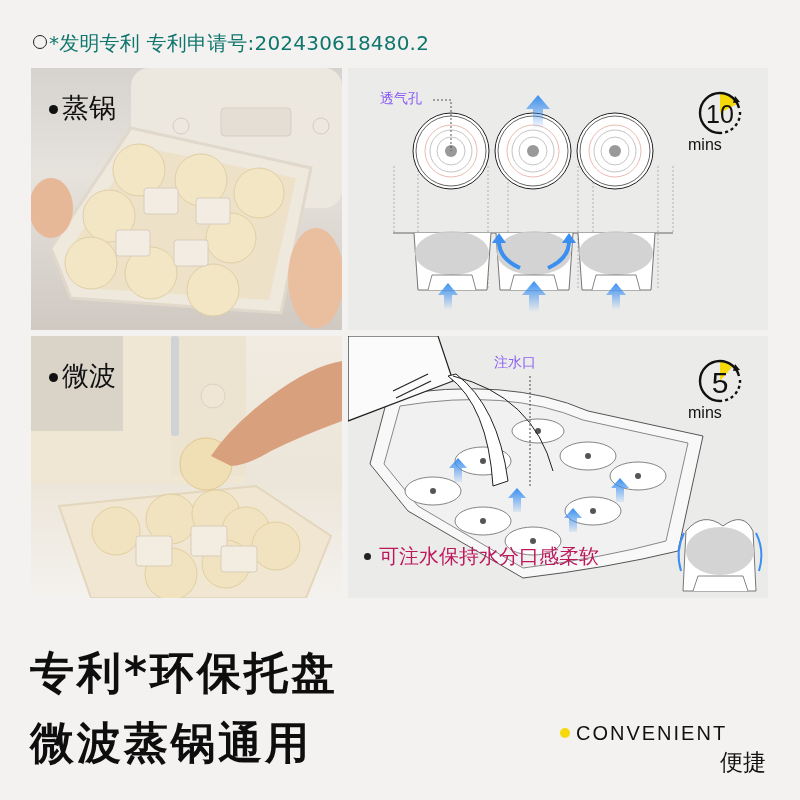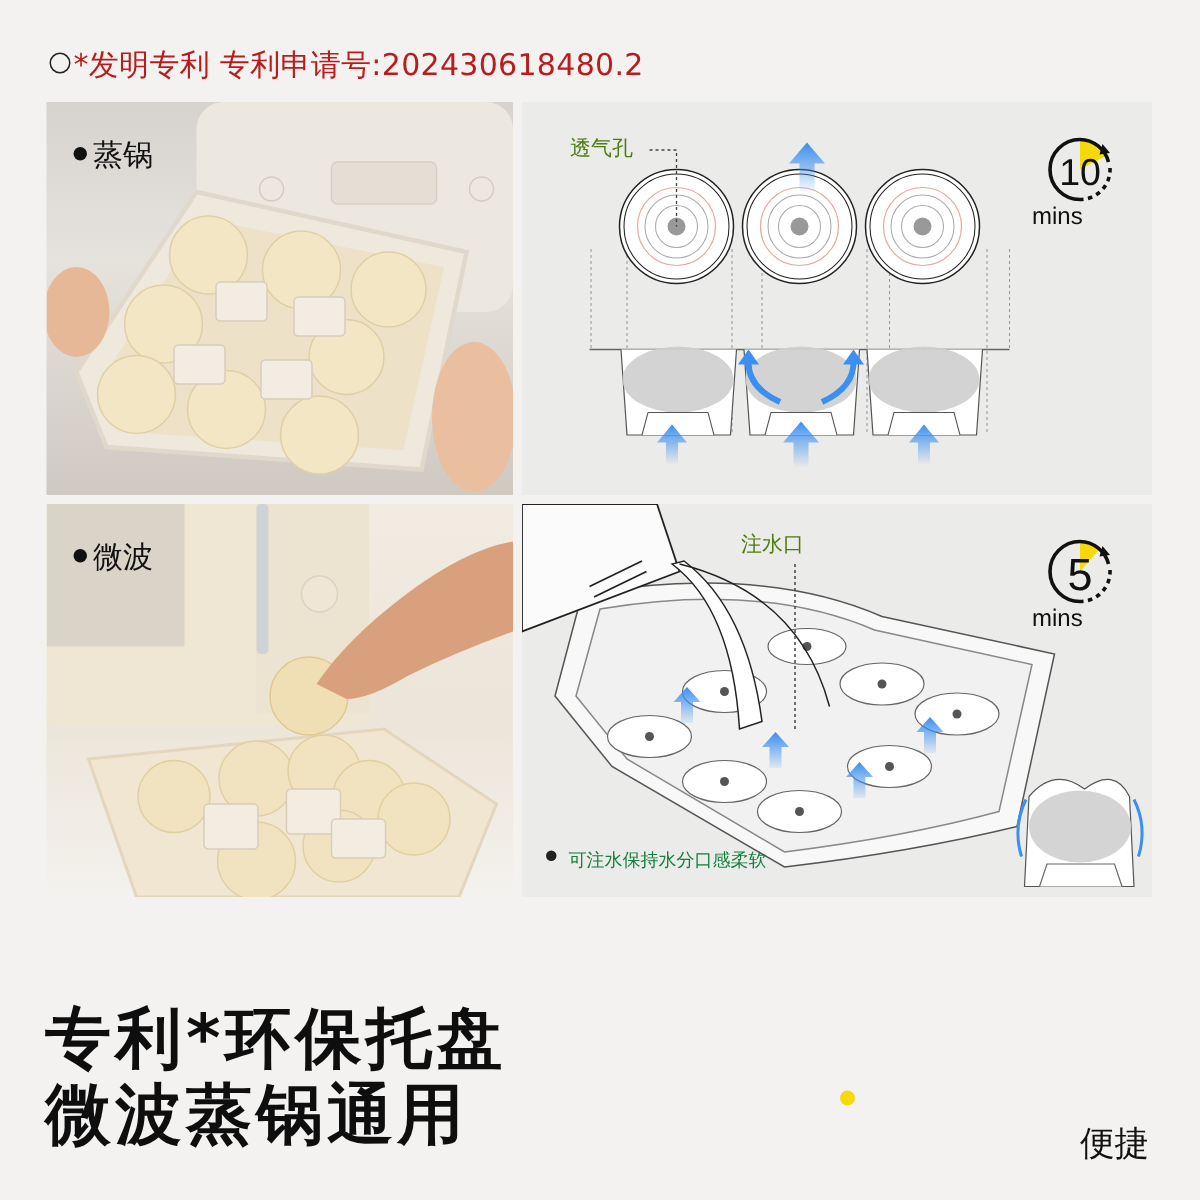--- a/index.html
+++ b/index.html
@@ -1,40 +1,40 @@
 <!DOCTYPE html>
 <html><head>
   <meta charset="utf-8">
   <style>
     * { box-sizing: border-box; margin: 0; padding: 0; }
     html, body { width: 800px; height: 800px; background: #f3f2f0; overflow: hidden; }
     body { position: relative; font-family: "DejaVu Sans", "Liberation Sans", sans-serif; color: #111; }
 
-    .patent-line { position: absolute; left: 33px; top: 30px; font-size: 20px; letter-spacing: 0.2px; color: #b91c1c; white-space: nowrap; }
+    .patent-line { position: absolute; left: 33px; top: 30px; font-size: 20px; letter-spacing: 0.2px; color: #0f766e; white-space: nowrap; }
     .patent-line .circle { display: inline-block; width: 14px; height: 14px; border: 1.6px solid #222; border-radius: 50%; vertical-align: 1px; margin-right: 2px; }
 
     .panel { position: absolute; overflow: hidden; }
     #p-steam-photo { left: 31px; top: 68px; width: 311px; height: 262px; background: linear-gradient(180deg,#d6d3cf 0%,#e6e2dc 40%,#cfc9c2 100%); }
     #p-steam-diagram { left: 348px; top: 68px; width: 420px; height: 262px; background: #ebebea; }
     #p-micro-photo { left: 31px; top: 336px; width: 311px; height: 262px; background: linear-gradient(180deg,#f1ebe1 0%,#ece5d9 55%,#f4f2ee 100%); text-align: center; }
     #p-micro-diagram { left: 348px; top: 336px; width: 420px; height: 262px; background: #ebebea; }
 
-    .panel-label { position: absolute; left: 18px; top: 22px; font-size: 20px; color: #111; }
+    .panel-label { position: absolute; left: 18px; top: 22px; font-size: 27px; color: #111; }
     .panel-label .dot { display: inline-block; width: 9px; height: 9px; background: #111; border-radius: 50%; margin-right: 4px; vertical-align: 3px; }
 
     .timer { position: absolute; width: 64px; text-align: left; }
     .timer svg { display: block; margin: 0 auto; }
     .timer .mins { font-size: 16px; font-family: "Liberation Sans", sans-serif; margin-top: -2px; color: #111; }
 
-    .diag-label { position: absolute; font-size: 14px; color: #4d7c0f; text-align: center; }
-    .diag-note { position: absolute; left: 16px; bottom: 16px; font-size: 12px; color: #15803d; }
+    .diag-label { position: absolute; font-size: 14px; color: #8b5cf6; text-align: center; }
+    .diag-note { position: absolute; left: 16px; bottom: 28px; font-size: 20px; color: #be185d; }
     .diag-note .dot { display: inline-block; width: 7px; height: 7px; background: #222; border-radius: 50%; margin-right: 8px; vertical-align: 3px; }
 
     .headline { position: absolute; left: 30px; font-size: 44px; font-weight: bold; letter-spacing: 3px; color: #0e0e0e; white-space: nowrap; }
-    #hl1 { top: 644px; margin-top: 19px; }
+    #hl1 { top: 644px; }
     #hl2 { top: 714px; }
 
     .convenient { position: absolute; left: 560px; top: 722px; font-family: "Liberation Sans", sans-serif; font-size: 20px; letter-spacing: 2px; color: #111; white-space: nowrap; }
     .convenient .dot { display: inline-block; width: 10px; height: 10px; border-radius: 50%; margin-right: 6px; vertical-align: 2px; }
     .convenient-cn { position: absolute; left: 720px; top: 747px; font-size: 23px; color: #111; }
   </style>
 </head>
 <body>
 
 <div class="patent-line">
@@ -251,14 +251,14 @@
       <text x="25" y="37" text-anchor="middle" font-size="30" font-family="Liberation Sans, sans-serif" fill="#111">5</text>
     </svg>
     <div class="mins">mins</div>
   </div>
   <div class="diag-note"><span class="dot"></span><span>可注水保持水分口感柔软</span></div>
 </div>
 
 <div class="headline" id="hl1">专利*环保托盘</div>
 <div class="headline" id="hl2">微波蒸锅通用</div>
 
-<div class="convenient"><span class="dot" style="background:#f5d90a;"></span></div>
+<div class="convenient"><span class="dot" style="background:#f5d90a;"></span><span>CONVENIENT</span></div>
 <div class="convenient-cn">便捷</div>
 
 </body></html>

